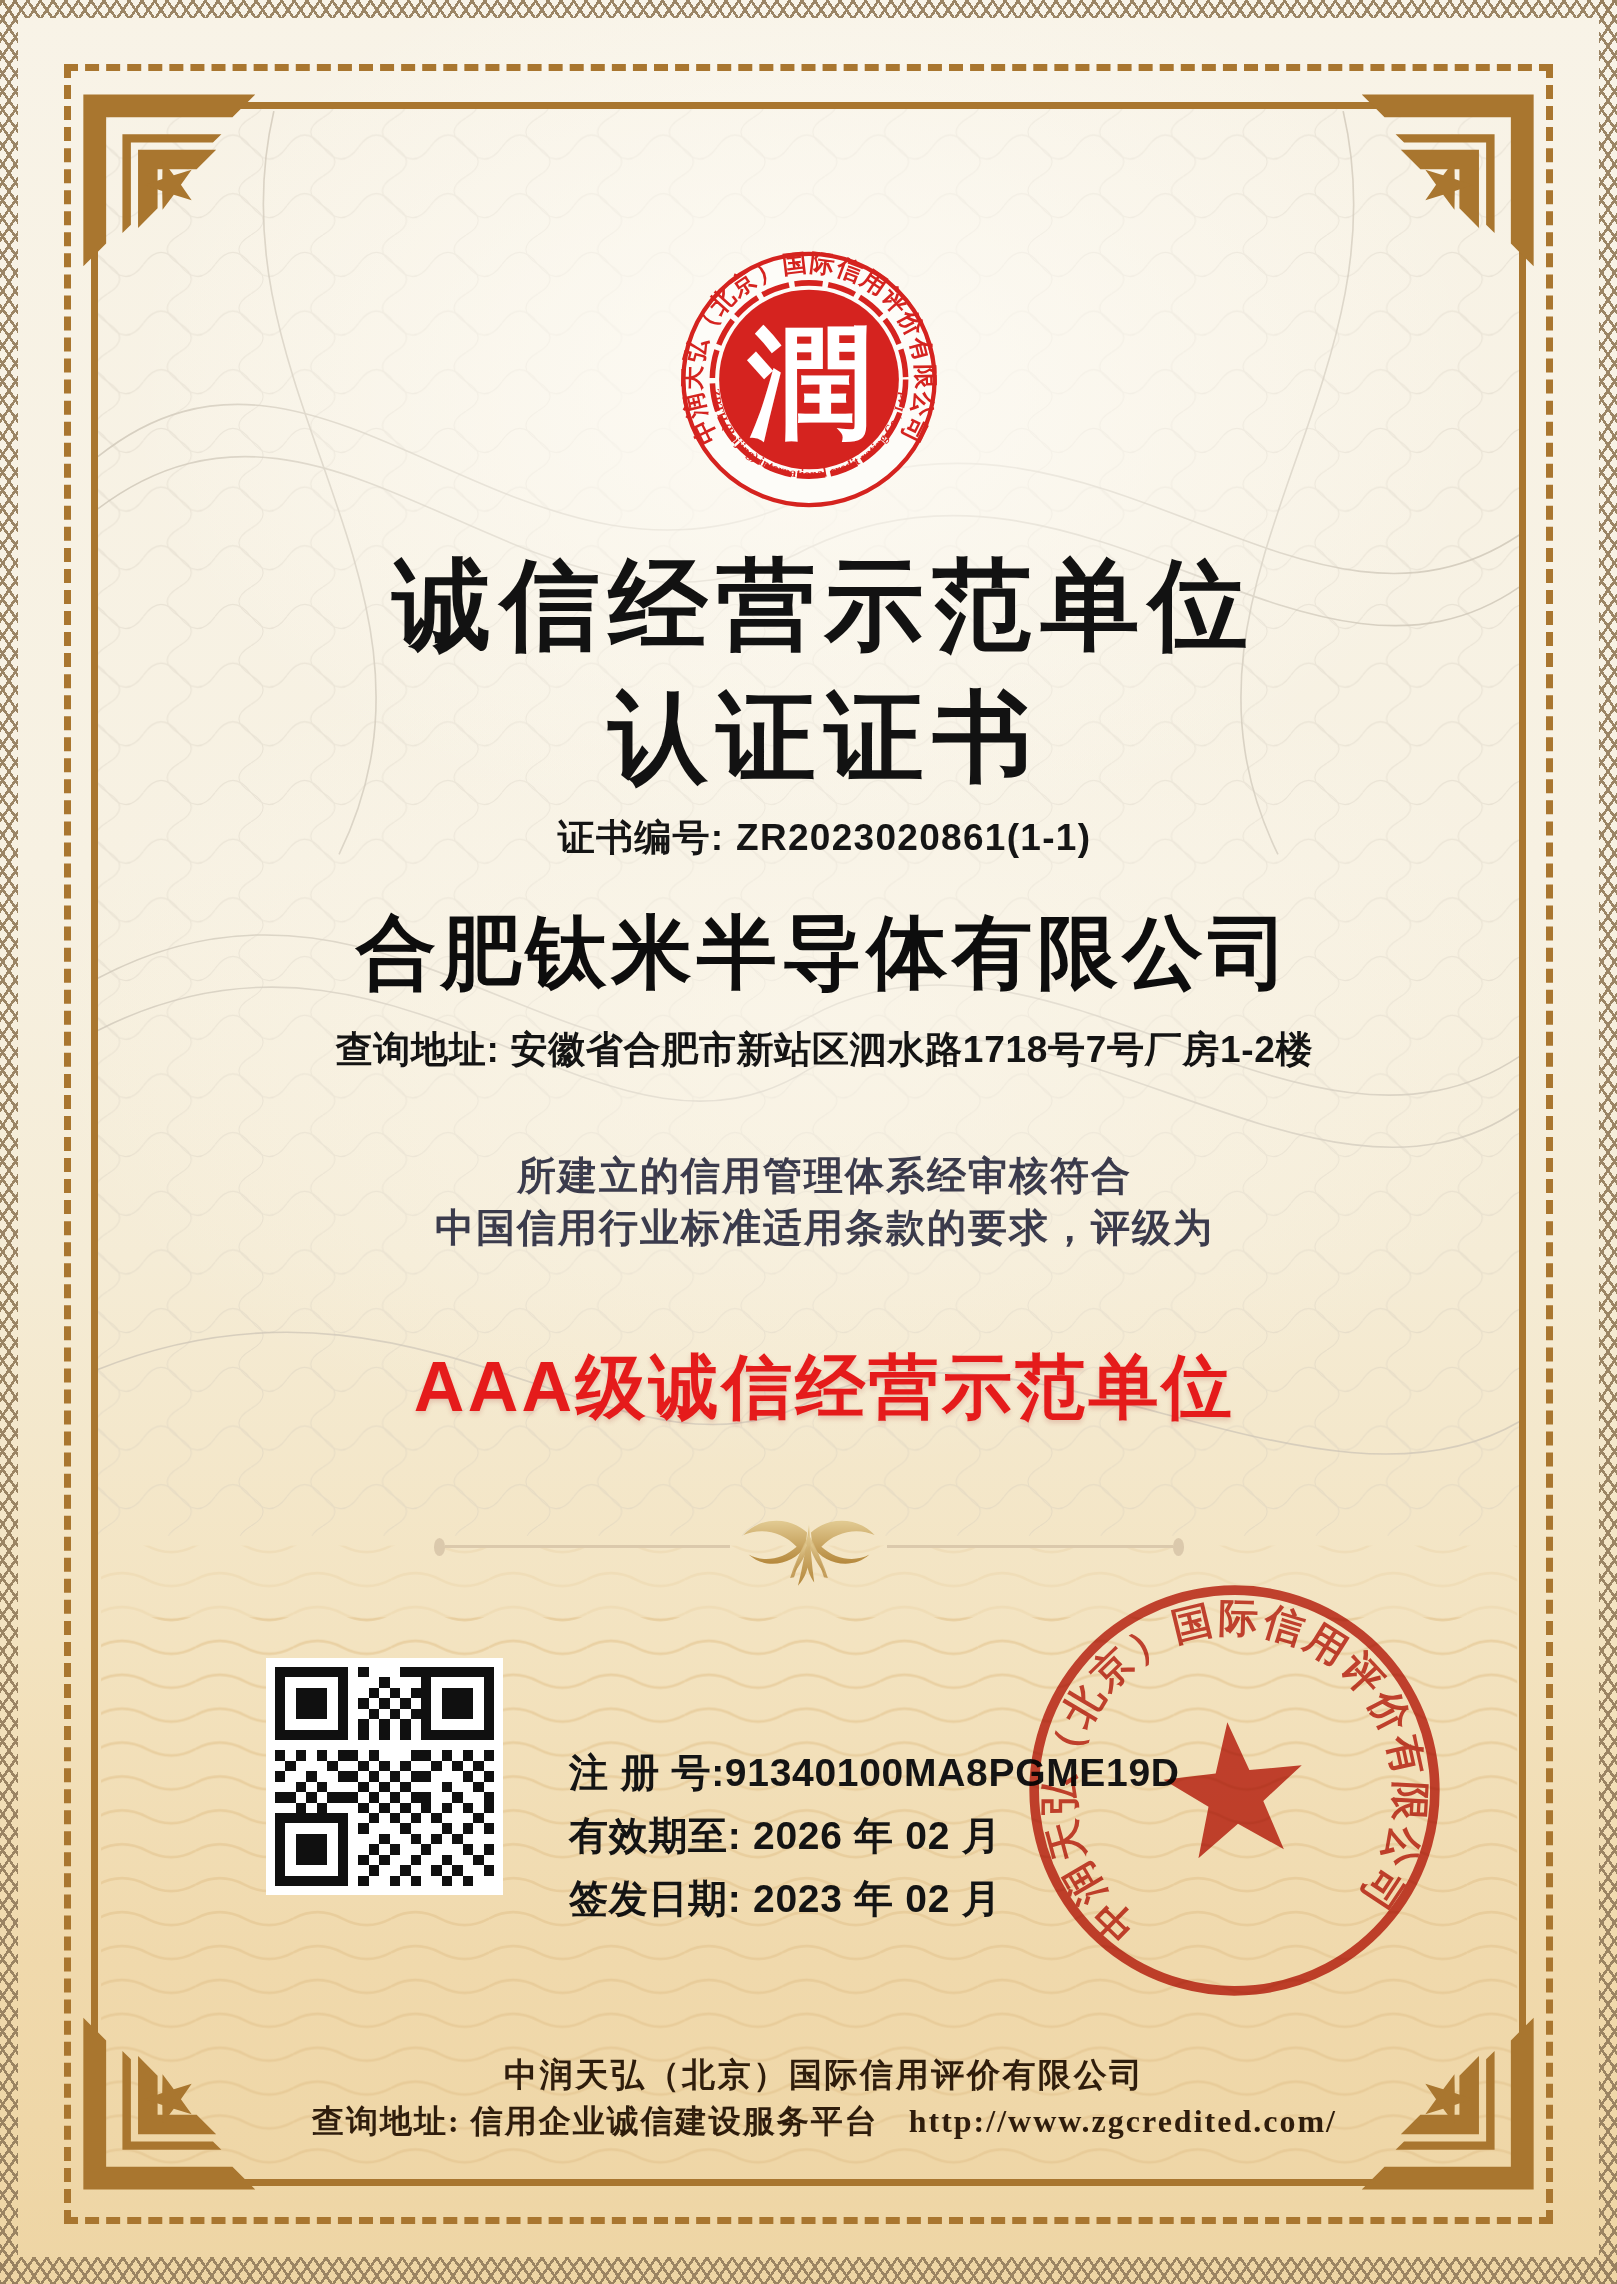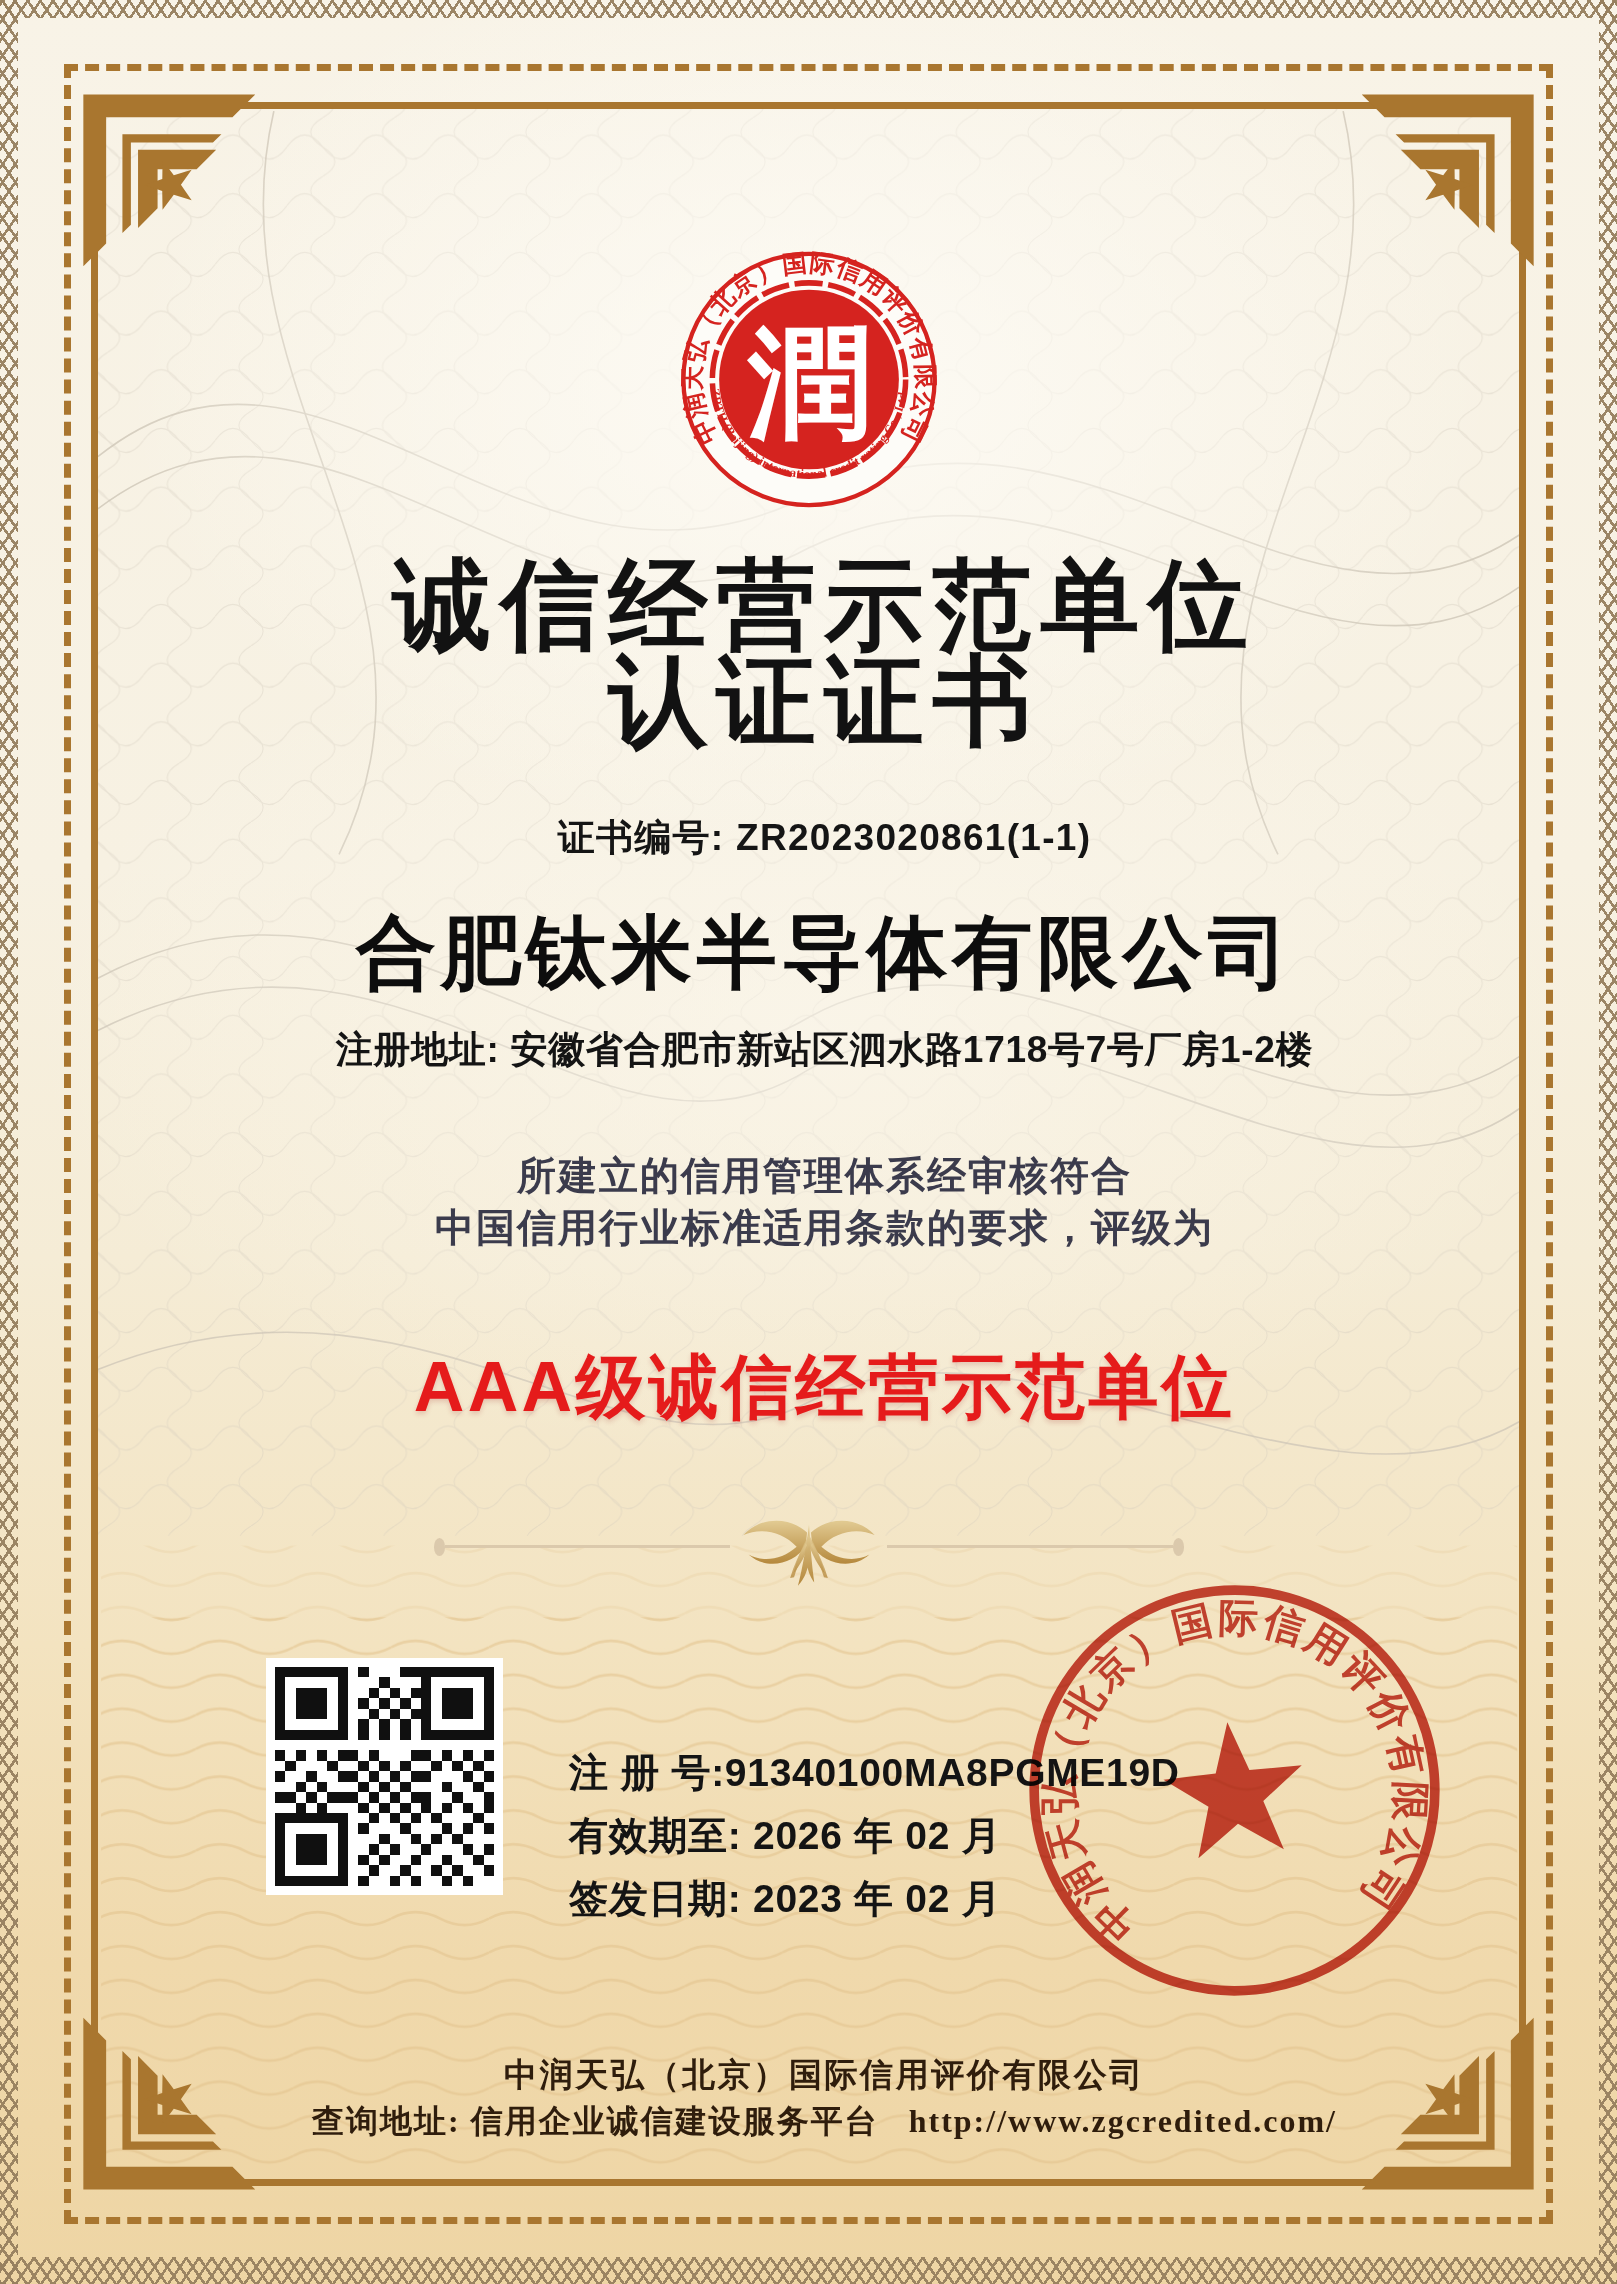--- a/index.html
+++ b/index.html
@@ -29,21 +29,21 @@
   .corner.tl{left:0;top:0;}
   .corner.tr{right:0;top:0;transform:scaleX(-1);}
   .corner.bl{left:0;bottom:0;transform:scaleY(-1);}
   .corner.br{right:0;bottom:0;transform:scale(-1,-1);}
   
   .center-line{position:absolute;left:0;right:0;text-align:center;white-space:nowrap;padding-left:32px;}
   .seal{position:absolute;left:50%;top:249px;transform:translateX(-50%);}
   .title{font-family:"Liberation Serif", serif;font-weight:900;color:#121212;
          font-size:99px;letter-spacing:9px;}
   .title1{top:540px;}
-  .title2{top:636px;}
+  .title2{top:672px;}
   .certno{top:813px;font-size:37px;font-weight:700;color:#151515;letter-spacing:1.3px;}
   .company{top:900px;font-size:80px;font-weight:900;color:#0d0d0d;letter-spacing:5.2px;}
   .address{top:1025px;font-size:37px;font-weight:700;color:#141414;letter-spacing:0.7px;}
   .bodyln{font-size:39px;font-weight:600;color:#3b3b4c;letter-spacing:2px;}
   .body1{top:1149px;}
   .body2{top:1181px;margin-top:20px;}
   .rating{top:1341px;font-size:70px;font-weight:900;color:#e51b1b;letter-spacing:3.3px;
           text-shadow:0 3.3px 5.2px rgba(150,20,20,.18);}
   .divider{position:absolute;left:50%;top:1513px;transform:translateX(-50%);
            width:750px;height:78px;display:flex;align-items:flex-start;}
@@ -142,21 +142,21 @@
     <text class="seal-arc" font-size="20" fill="#d5231f" letter-spacing="0.5">
       <textPath href="#sealBot" startOffset="50%" text-anchor="middle">ZRTH (Beijing) international credit rating Co., Ltd.</textPath>
     </text>
     <text x="210" y="218" text-anchor="middle" dominant-baseline="central" font-family="Liberation Serif, serif" font-weight="700" font-size="198" fill="#ffffff">潤</text>
   </svg>
 
   <div class="center-line title title1">诚信经营示范单位</div>
   <div class="center-line title title2">认证证书</div>
   <div class="center-line certno">证书编号: ZR2023020861(1-1)</div>
   <div class="center-line company">合肥钛米半导体有限公司</div>
-  <div class="center-line address">注册地址: 安徽省合肥市新站区泗水路1718号7号厂房1-2楼</div>
+  <div class="center-line address">查询地址: 安徽省合肥市新站区泗水路1718号7号厂房1-2楼</div>
 
   <div class="center-line bodyln body1">所建立的信用管理体系经审核符合</div>
   <div class="center-line bodyln body2">中国信用行业标准适用条款的要求，评级为</div>
 
   <div class="center-line rating">AAA级诚信经营示范单位</div>
 
   <div class="divider">
     <div class="div-rail">
         <div class="div-dot"></div>
         <div class="div-line"></div>

